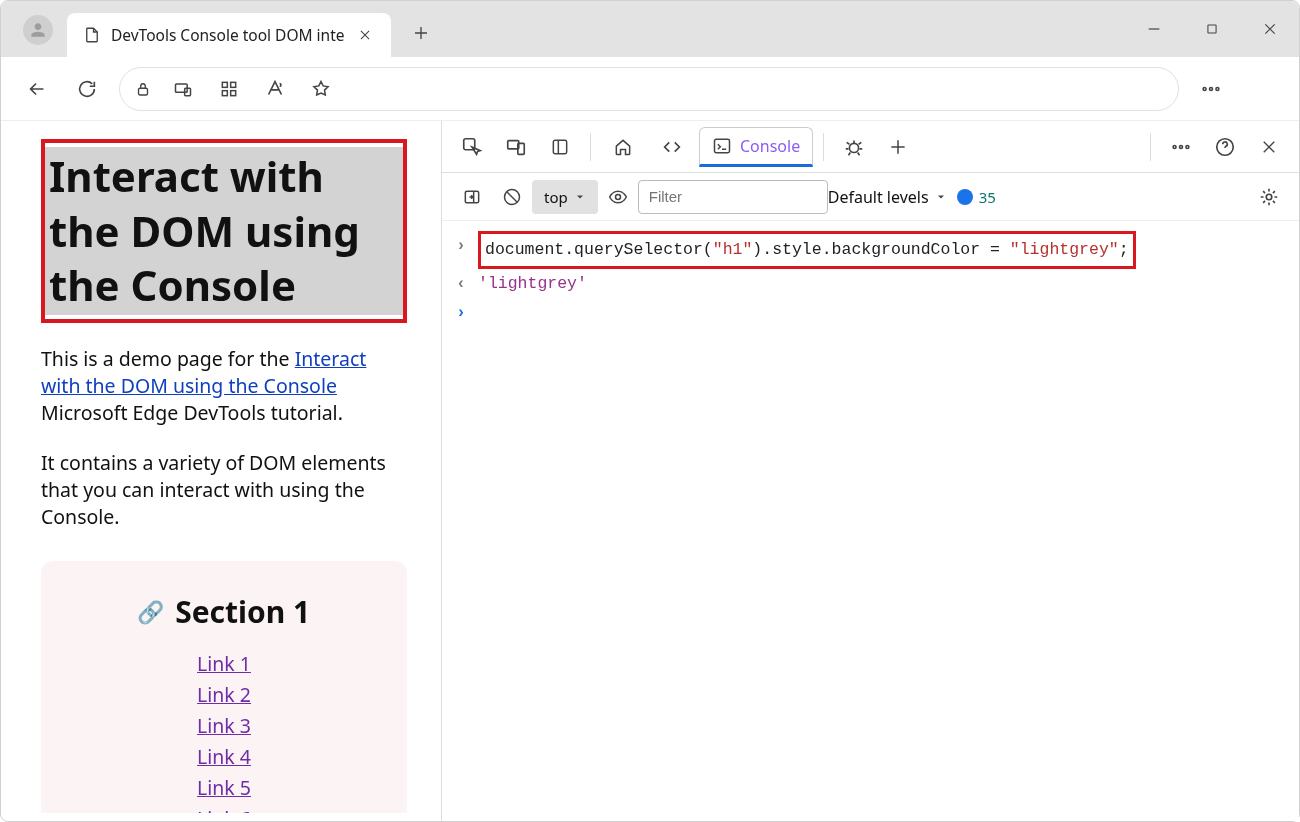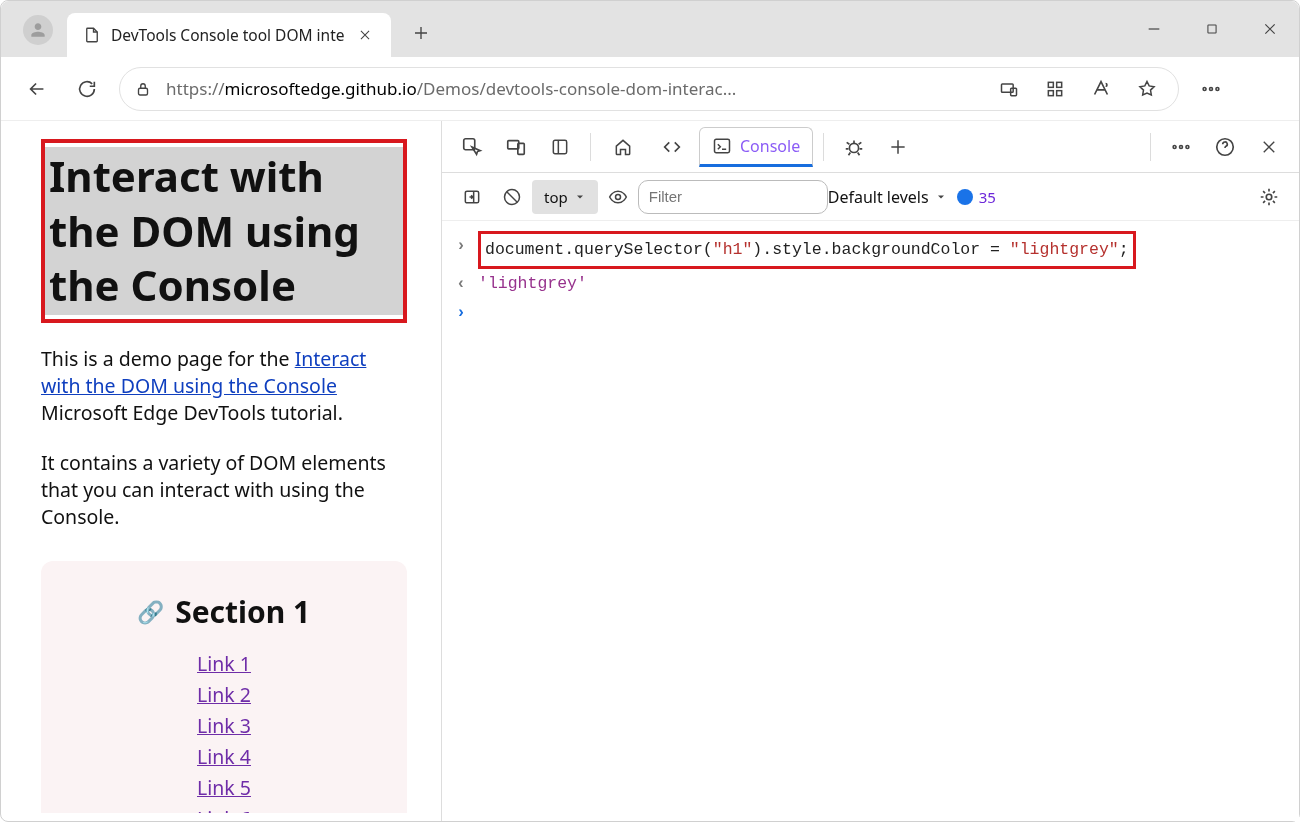--- a/index.html
+++ b/index.html
@@ -104,23 +104,23 @@
 .dt-tab { height: 40px; padding: 0 12px; display:flex; align-items:center; gap:8px; font-size:16px; color:#8b5cf6; border-radius: 6px 6px 0 0; }
 .dt-tab.active { border: 1px solid #ccc; border-bottom: 3px solid #176dde; background:#fff; }
 .dt-sep { width: 1px; height: 28px; background:#dcdcdc; margin: 0 6px; }
 .dt-right { margin-left: auto; display:flex; align-items:center; gap:4px; }
 
 .dt-toolbar {
   height: 48px; display:flex; align-items:center; padding: 0 10px; 
   border-bottom: 1px solid #eee;
 }
 .context-sel { background:#e1e1e1; height:34px; padding: 0 12px; display:flex; align-items:center; gap:6px; border-radius:4px; font-size:15px; }
-.filter-inp { border: 1px solid #bbb; height: 34px; width: 190px; padding: 0 10px; font-size:15px; border-radius:10px; }
+.filter-inp { border: 1px solid #bbb; height: 34px; width: 190px; padding: 0 10px; font-size:15px; border-radius:4px; }
 .levels-sel { font-size:16px; display:flex; align-items:center; gap:6px; }
-.issues-badge { display:flex; align-items:center; gap:6px; font-size:15px; color:#6d28d9; margin-left:10px;}
+.issues-badge { display:flex; align-items:center; gap:6px; font-size:15px; color:#0f766e; margin-left:10px;}
 .issues-badge .dot { width:16px; height:16px; border-radius:50%; background:#1a73e8; display:inline-block; }
 .gear-btn { margin-left:auto; }
 
 .console-body { flex:1; padding: 10px 14px; font-family: Consolas, "Courier New", monospace; font-size: 16.5px; }
 .cline { display:flex; align-items:flex-start; gap:8px; line-height: 1.8; }
 .chev { width:14px; color:#7a7a7a; font-weight:bold; }
 .chev.blue { color:#176dde; }
 .code-hl { border: 3px solid #d8181e; padding: 1px 4px; display:inline-block; }
 .tok { color:#222; }
 .tok-str { color:#b5312e; }
@@ -185,23 +185,20 @@
       <svg class="icon" width="22" height="22" viewBox="0 0 24 24">
           <path d="M20 12a8 8 0 1 1-2.34-5.66M20 4v5h-5"></path>
         </svg>
     </div>
     <div class="urlbox">
       <span class="lock">
         <svg class="icon" width="18" height="18" viewBox="0 0 24 24">
             <rect x="6" y="11" width="12" height="9" rx="2"></rect>
             <path d="M9 11V8a3 3 0 0 1 6 0v3"></path>
           </svg>
-      </span>
-      <span class="urltext">
-        <span>https://</span><span class="host">microsoftedge.github.io</span><span>/Demos/devtools-console-dom-interac...</span>
       </span>
       <span class="urlbar-icon">
           <svg class="icon" width="20" height="20" viewBox="0 0 24 24">
             <rect x="3" y="6" width="14" height="10" rx="1"></rect>
             <rect x="14" y="11" width="7" height="9" rx="1"></rect>
           </svg>
         </span>
       <span class="urlbar-icon">
           <svg class="icon" width="20" height="20" viewBox="0 0 24 24">
             <rect x="4" y="4" width="6" height="6"></rect>

